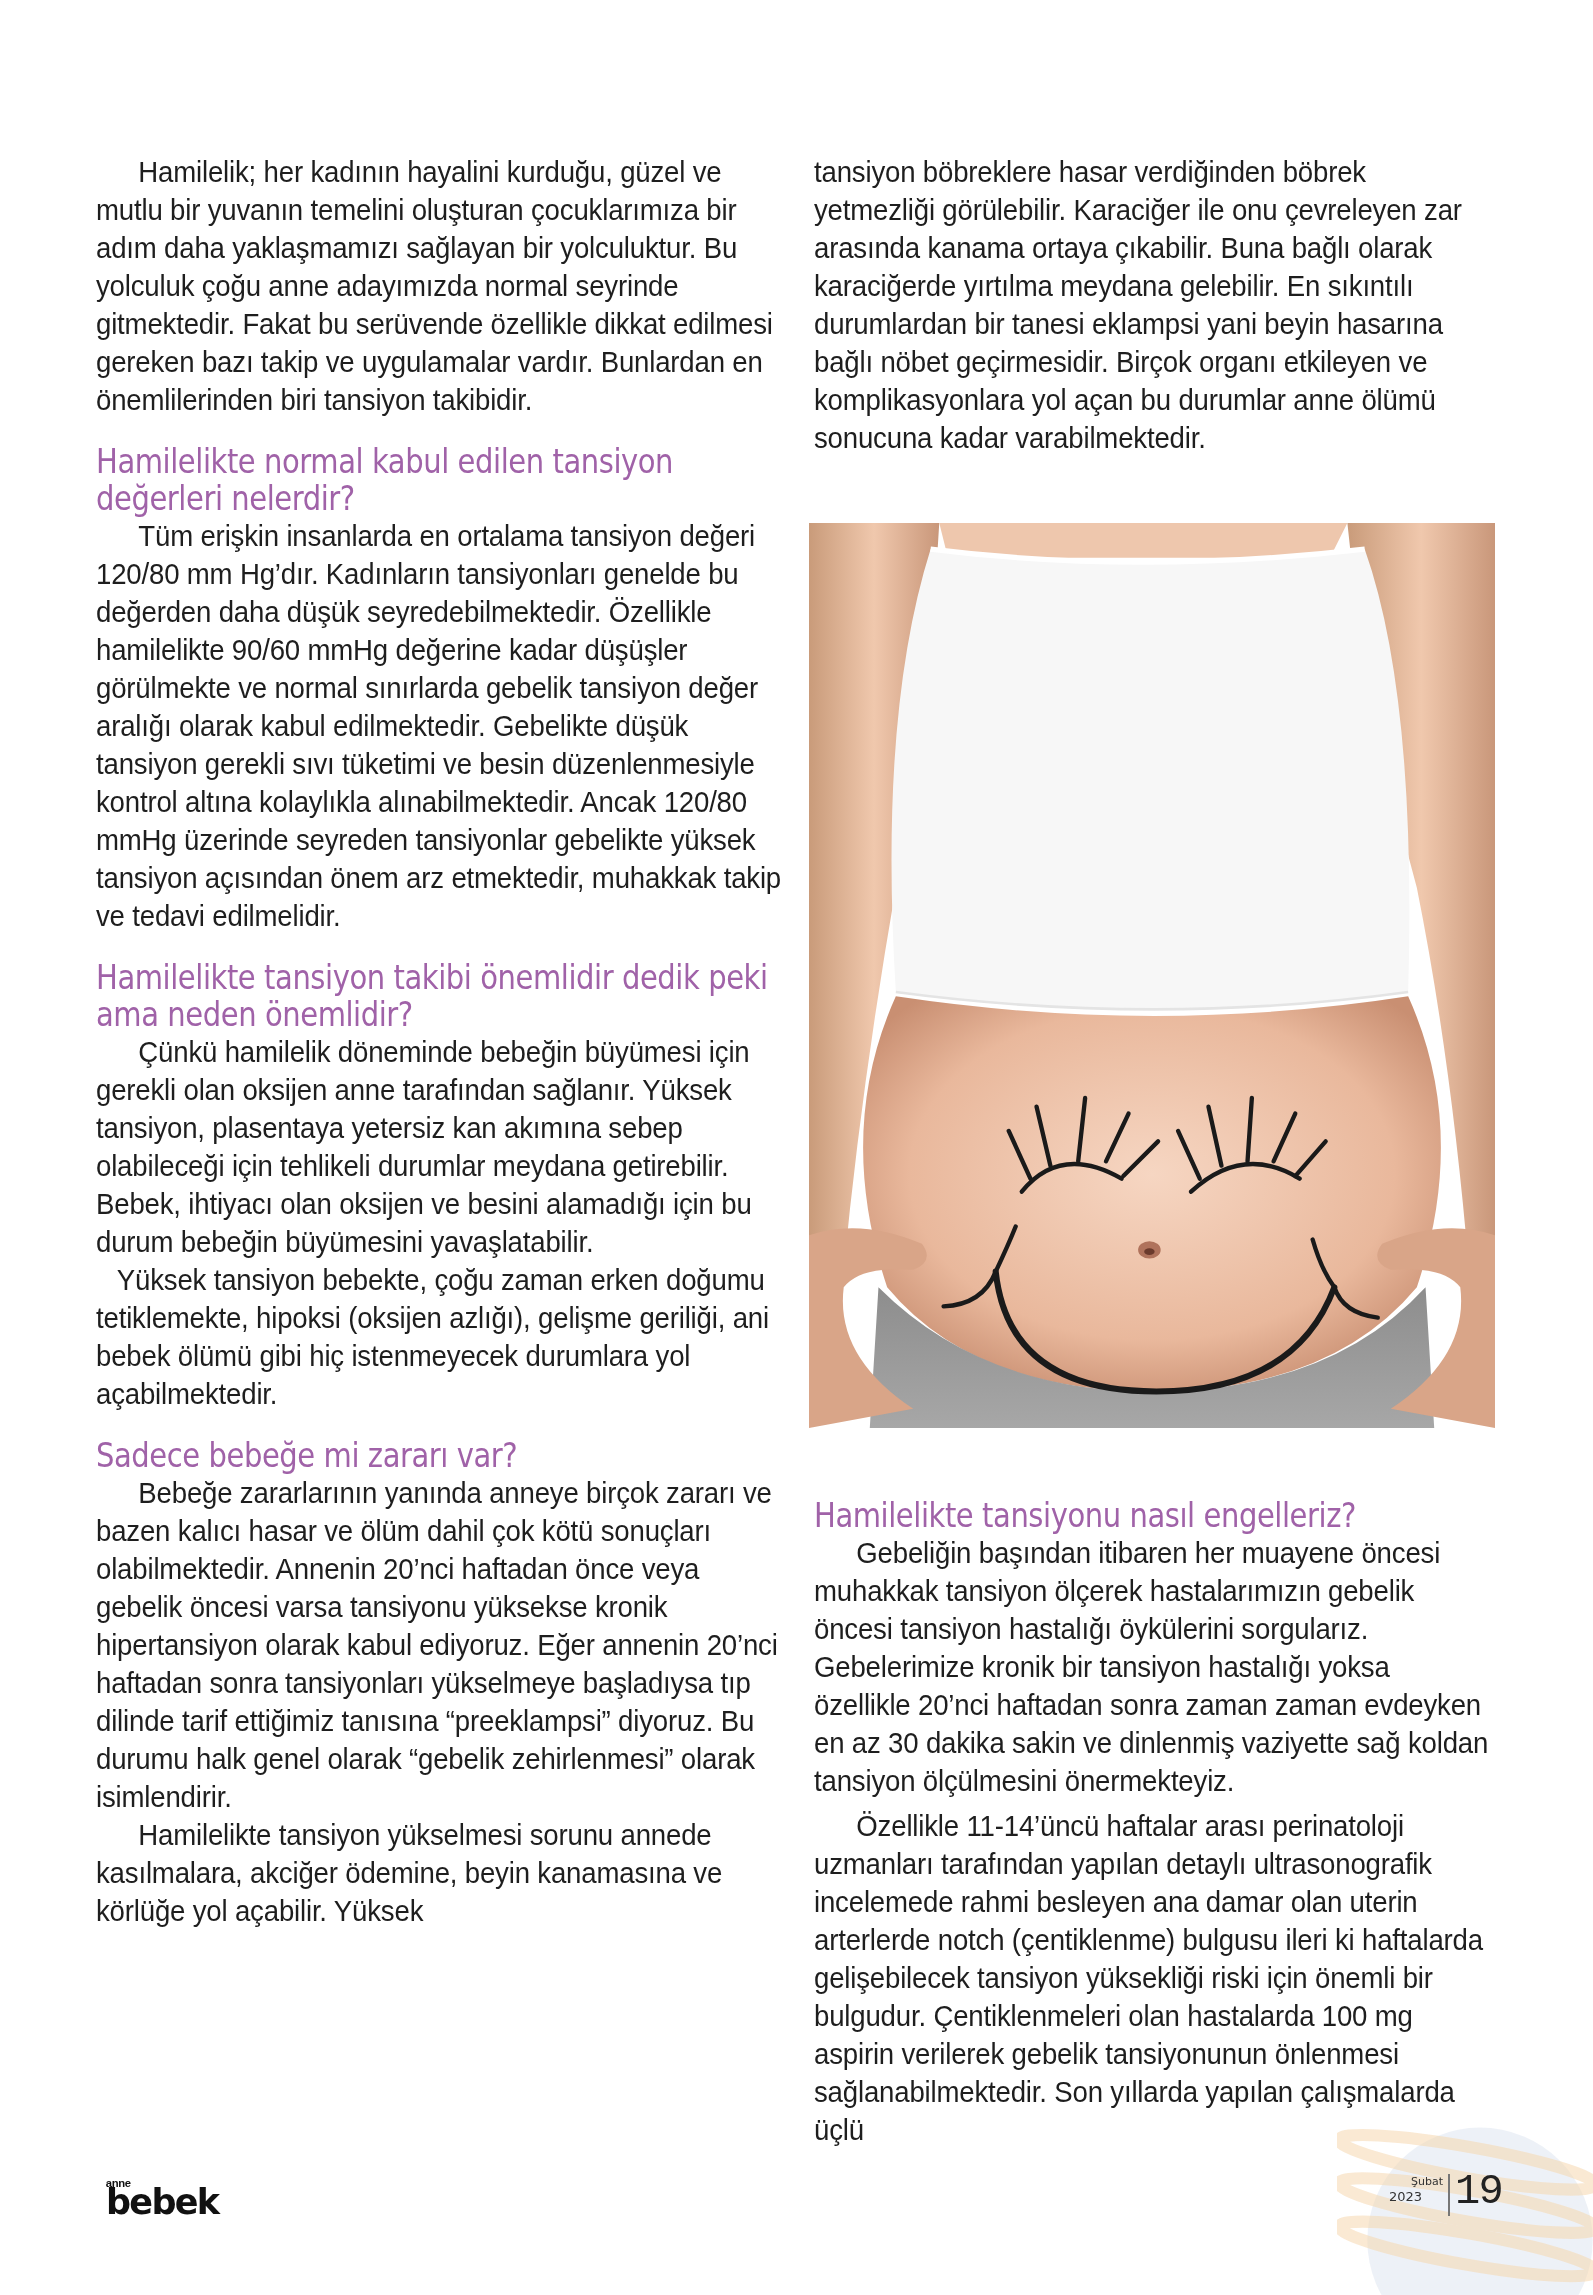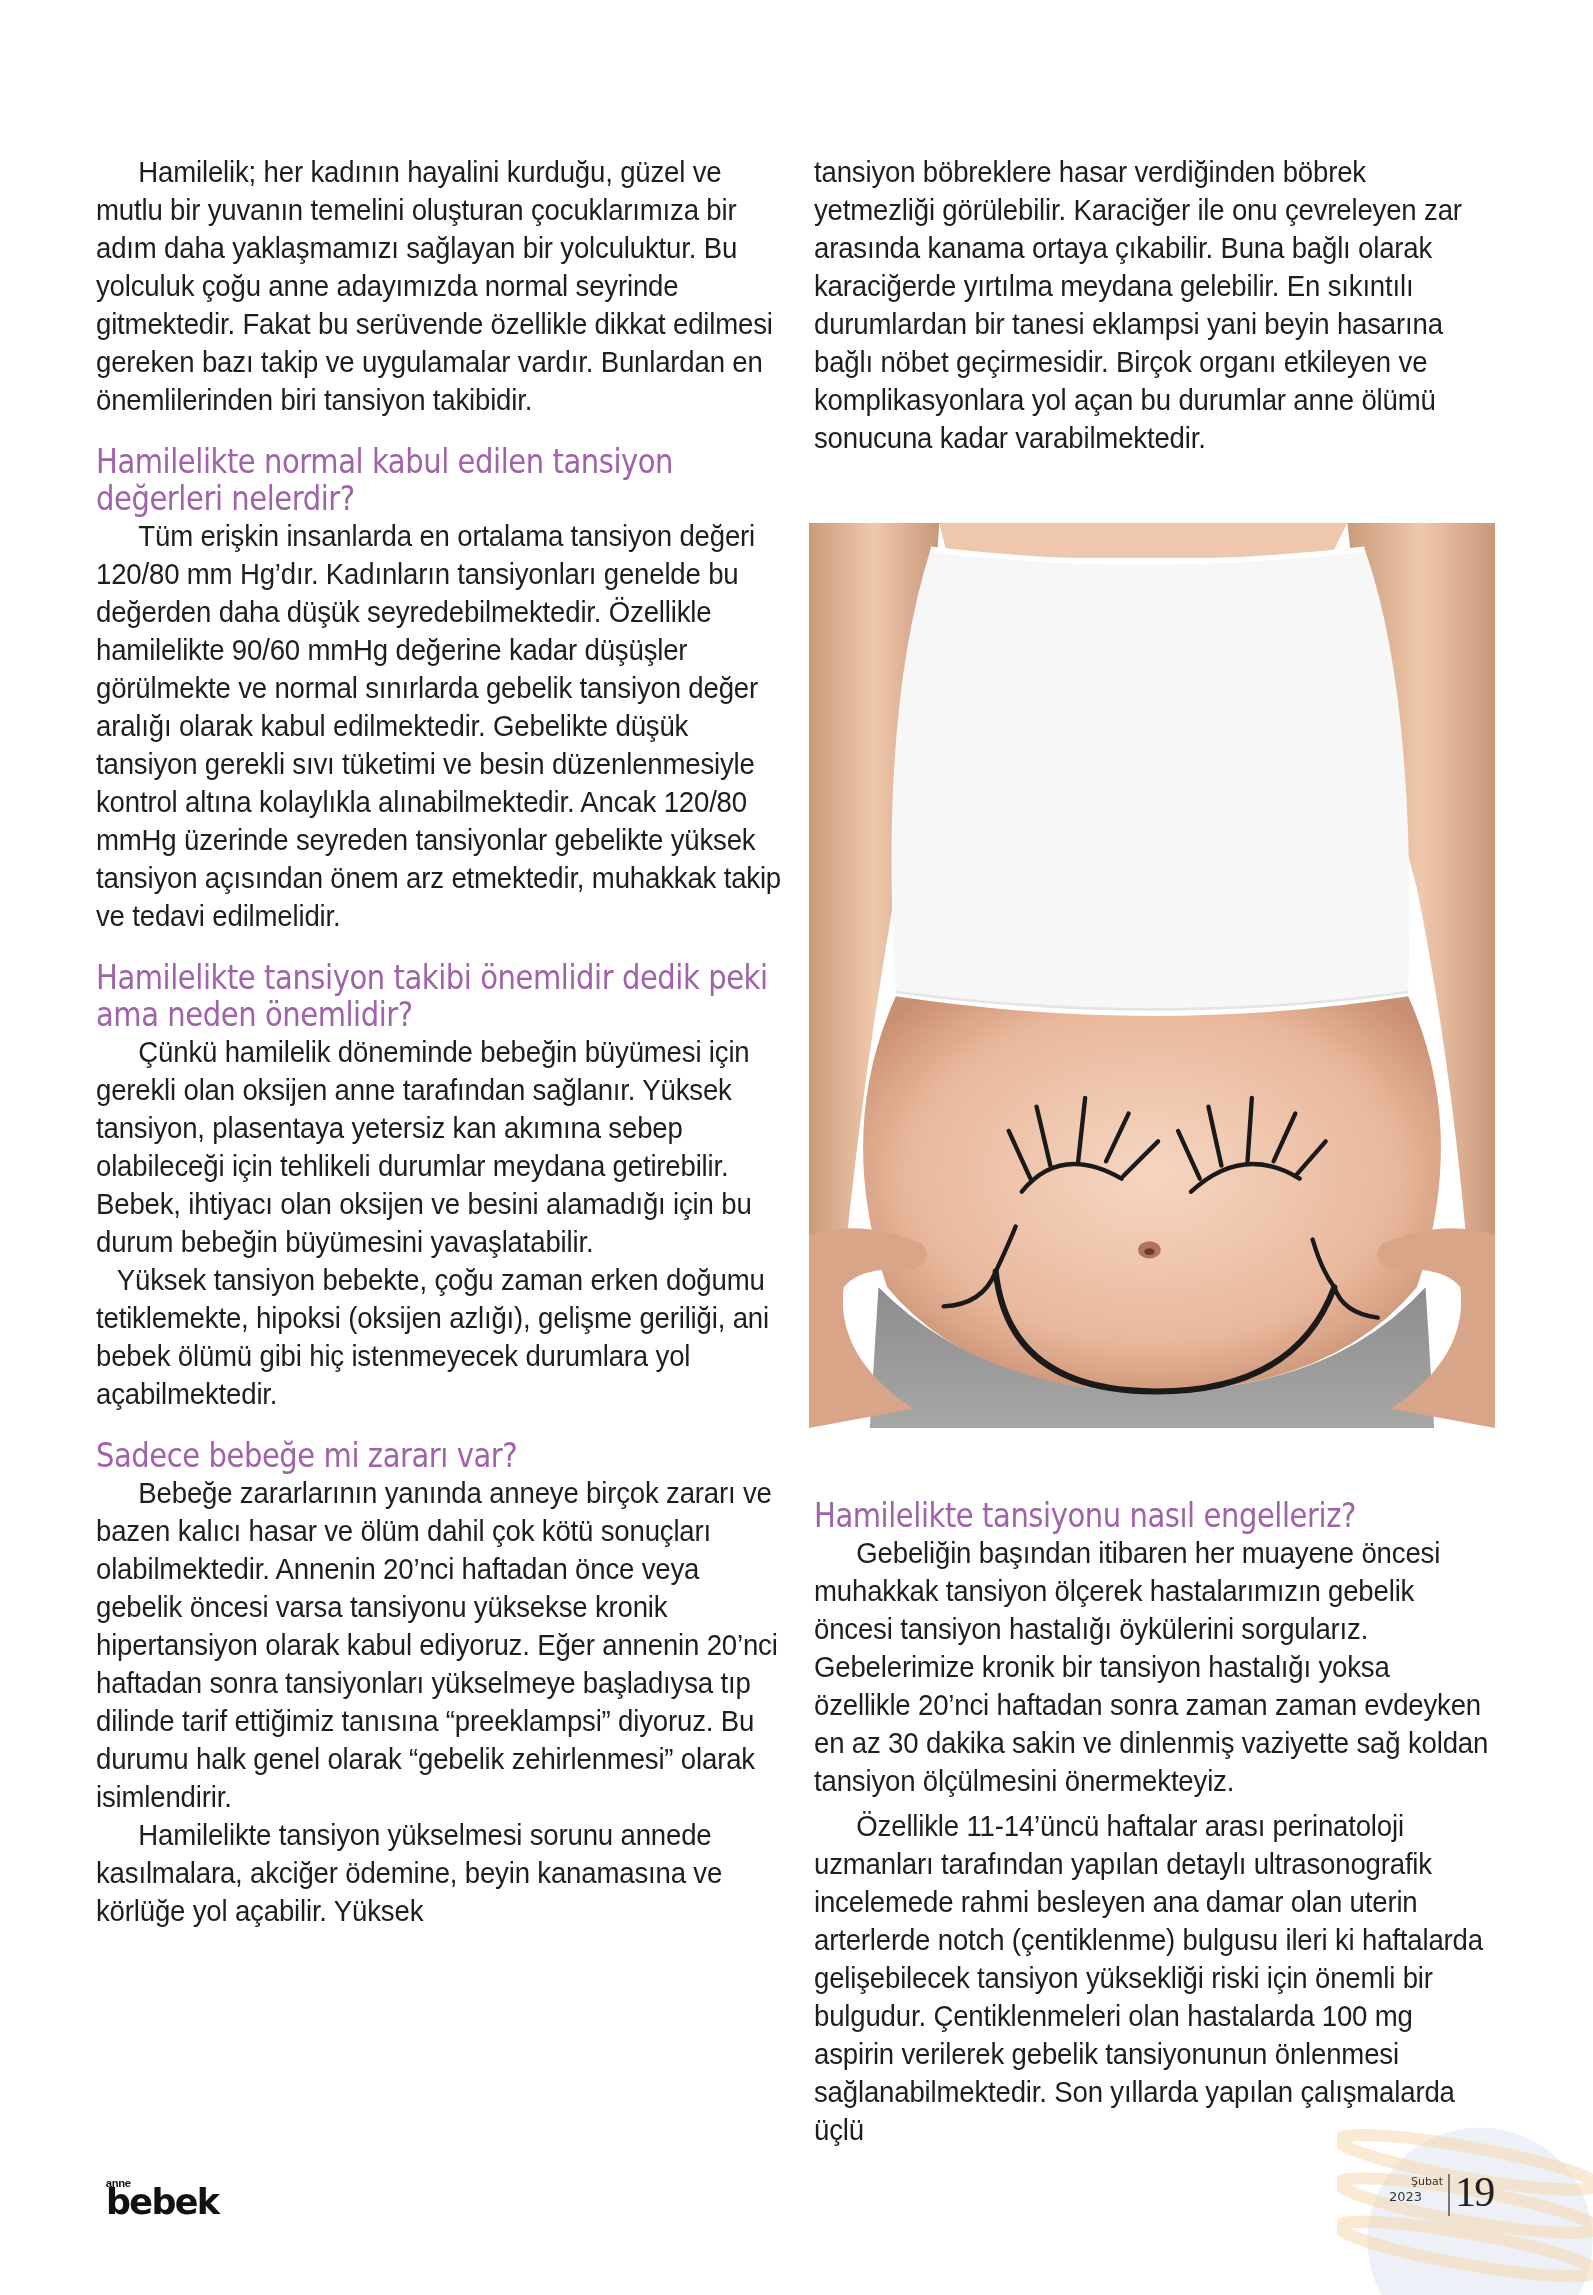--- a/index.html
+++ b/index.html
@@ -24,21 +24,21 @@
     .logo-bebek { position: absolute; left: 0; top: 3.5px; font-size: 35px; font-weight: bold;
                   font-family: "DejaVu Sans", sans-serif; color: #111; letter-spacing: -1.7px; line-height: 43px; margin-left: 9px; }
     .planet { position: absolute; left: 1337px; top: 2110px; width: 260px; height: 186px; }
     .page-num-wrap { position: absolute; left: 1389px; top: 2170px; height: 52px; }
     .month { position: absolute; left: 0; top: 5.2px; width: 54px; text-align: right;
              font-size: 11px; line-height: 14.8px; color: #333; font-family: "DejaVu Sans", sans-serif; }
     .year { position: absolute; left: 0; top: 20px; width: 54px; text-align: left;
             font-size: 13px; line-height: 14.8px; color: #333; font-family: "DejaVu Sans", sans-serif; }
     .divider { position: absolute; left: 59px; top: 3.5px; width: 1.7px; height: 42px; background: #777; }
     .page-num { position: absolute; left: 66px; top: -1.7px; font-size: 42px; line-height: 49px;
-                color: #222; font-family: Liberation Serif, serif; letter-spacing: -1.7px; }
+                color: #222; font-family: Liberation Mono, monospace; letter-spacing: -1.7px; }
   </style>
 </head>
 <body>
 
 <div class="col col-left">
   <p class="body indent">Hamilelik; her kadının hayalini kurduğu, güzel ve mutlu bir yuvanın temelini oluşturan çocuklarımıza bir adım daha yaklaşmamızı sağlayan bir yolculuktur. Bu yolculuk çoğu anne adayımızda normal seyrinde gitmektedir. Fakat bu serüvende özellikle dikkat edilmesi gereken bazı takip ve uygulamalar vardır. Bunlardan en önemlilerinden biri tansiyon takibidir.</p>
   <div class="gap-h"></div>
 
   <h2 class="sub">Hamilelikte normal kabul edilen tansiyon değerleri nelerdir?</h2>
   <p class="body indent">Tüm erişkin insanlarda en ortalama tansiyon değeri 120/80 mm Hg’dır. Kadınların tansiyonları genelde bu değerden daha düşük seyredebilmektedir. Özellikle hamilelikte 90/60 mmHg değerine kadar düşüşler görülmekte ve normal sınırlarda gebelik tansiyon değer aralığı olarak kabul edilmektedir. Gebelikte düşük tansiyon gerekli sıvı tüketimi ve besin düzenlenmesiyle kontrol altına kolaylıkla alınabilmektedir. Ancak 120/80 mmHg üzerinde seyreden tansiyonlar gebelikte yüksek tansiyon açısından önem arz etmektedir, muhakkak takip ve tedavi edilmelidir.</p>

